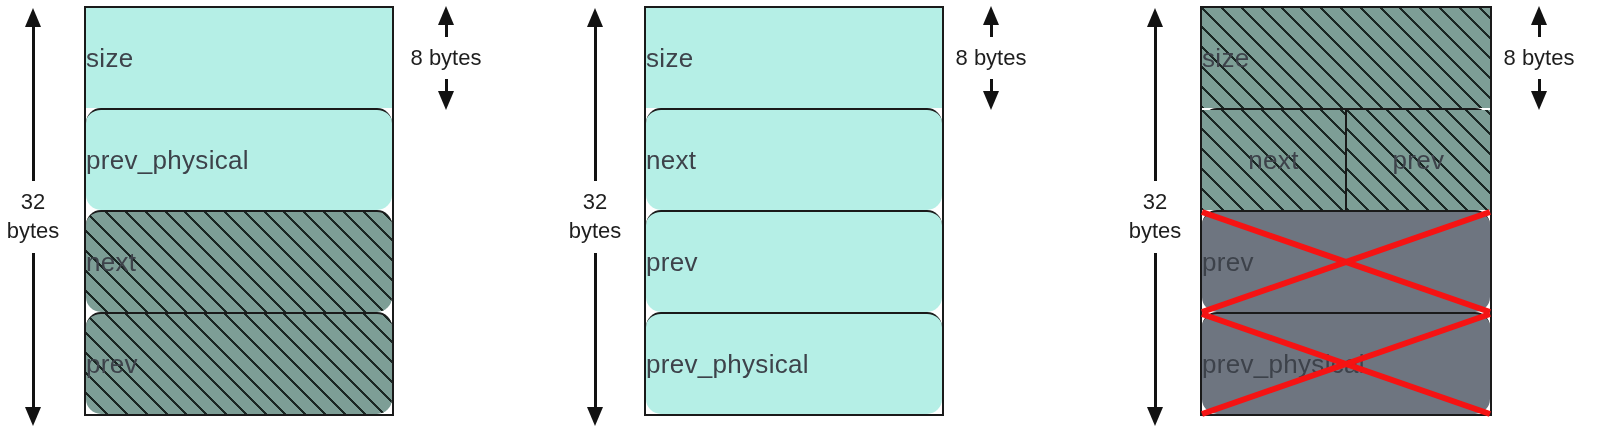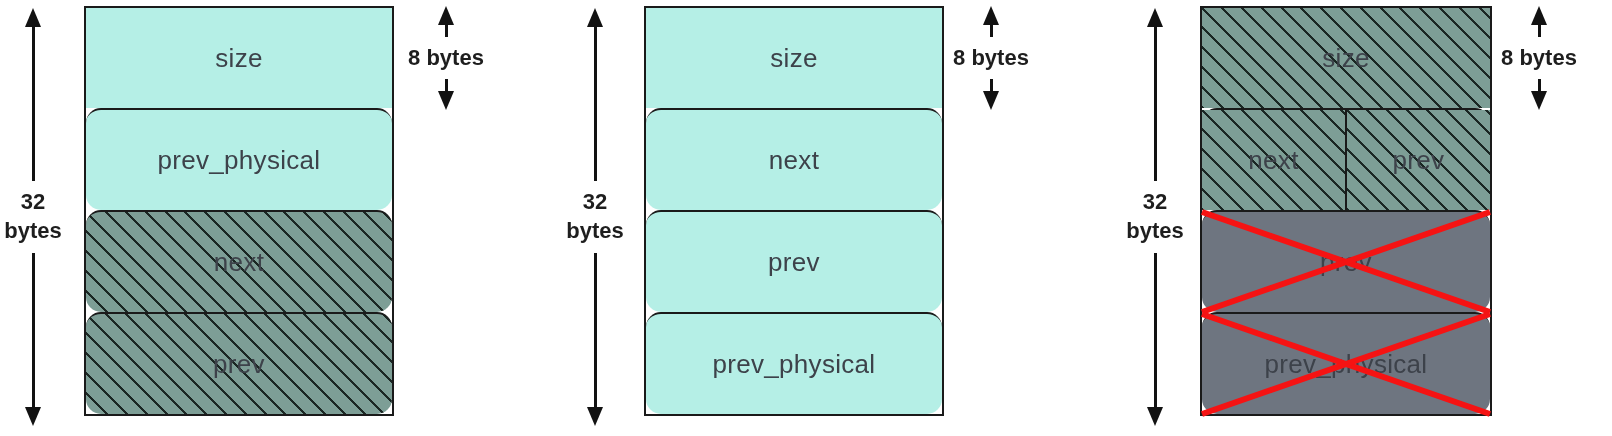--- a/index.html
+++ b/index.html
@@ -5,21 +5,21 @@
   html,body{margin:0;padding:0;background:#ffffff;}
   .canvas{
     position:relative;width:1612px;height:436px;background:#ffffff;
     font-family:"Liberation Sans","DejaVu Sans",sans-serif;overflow:hidden;
   }
   
   .box{
     position:absolute;display:flex;flex-direction:column;
     border:2px solid #1a1a1a;box-sizing:border-box;background:#ffffff;
   }
-  .row{flex:1 1 0;position:relative;display:flex;align-items:center;justify-content:center;min-height:0;}
+  .row{flex:1 1 0;position:relative;display:flex;align-items:center;min-height:0;}
   .row.bt{border-top:2px solid #1a1a1a;border-radius:15px;}
   .fill-free{background:#b5efe6;}
   .fill-hatch{
     background:
       repeating-linear-gradient(45deg,
         rgba(16,26,23,0.90) 0px, rgba(16,26,23,0.90) 2px,
         transparent 2px, transparent 14px),
       #7d9e96;
   }
   .fill-dark{background:#6e7580;}
@@ -37,21 +37,21 @@
     margin-left:-1.5px;background:#121212;
   }
   .varrow .head{
     position:absolute;left:50%;transform:translateX(-50%);width:0;height:0;
     border-left:8px solid transparent;border-right:8px solid transparent;
   }
   .head.up{top:0;border-bottom:19px solid #121212;}
   .head.down{bottom:0;border-top:19px solid #121212;}
   .vlabel{
     position:relative;z-index:2;background:#ffffff;padding:7px 3px;
-    text-align:center;font-weight:bold;font-size:22px;color:#1e1e1e;
+    text-align:center;font-weight:normal;font-size:22px;color:#1e1e1e;
     line-height:1.3;white-space:nowrap;
   }
 </style>
 </head>
 <body>
 
 <div class="canvas">
 
   <div class="varrow" style="left:0px;top:8px;width:66px;height:418px;">
     <span class="head up"></span>

